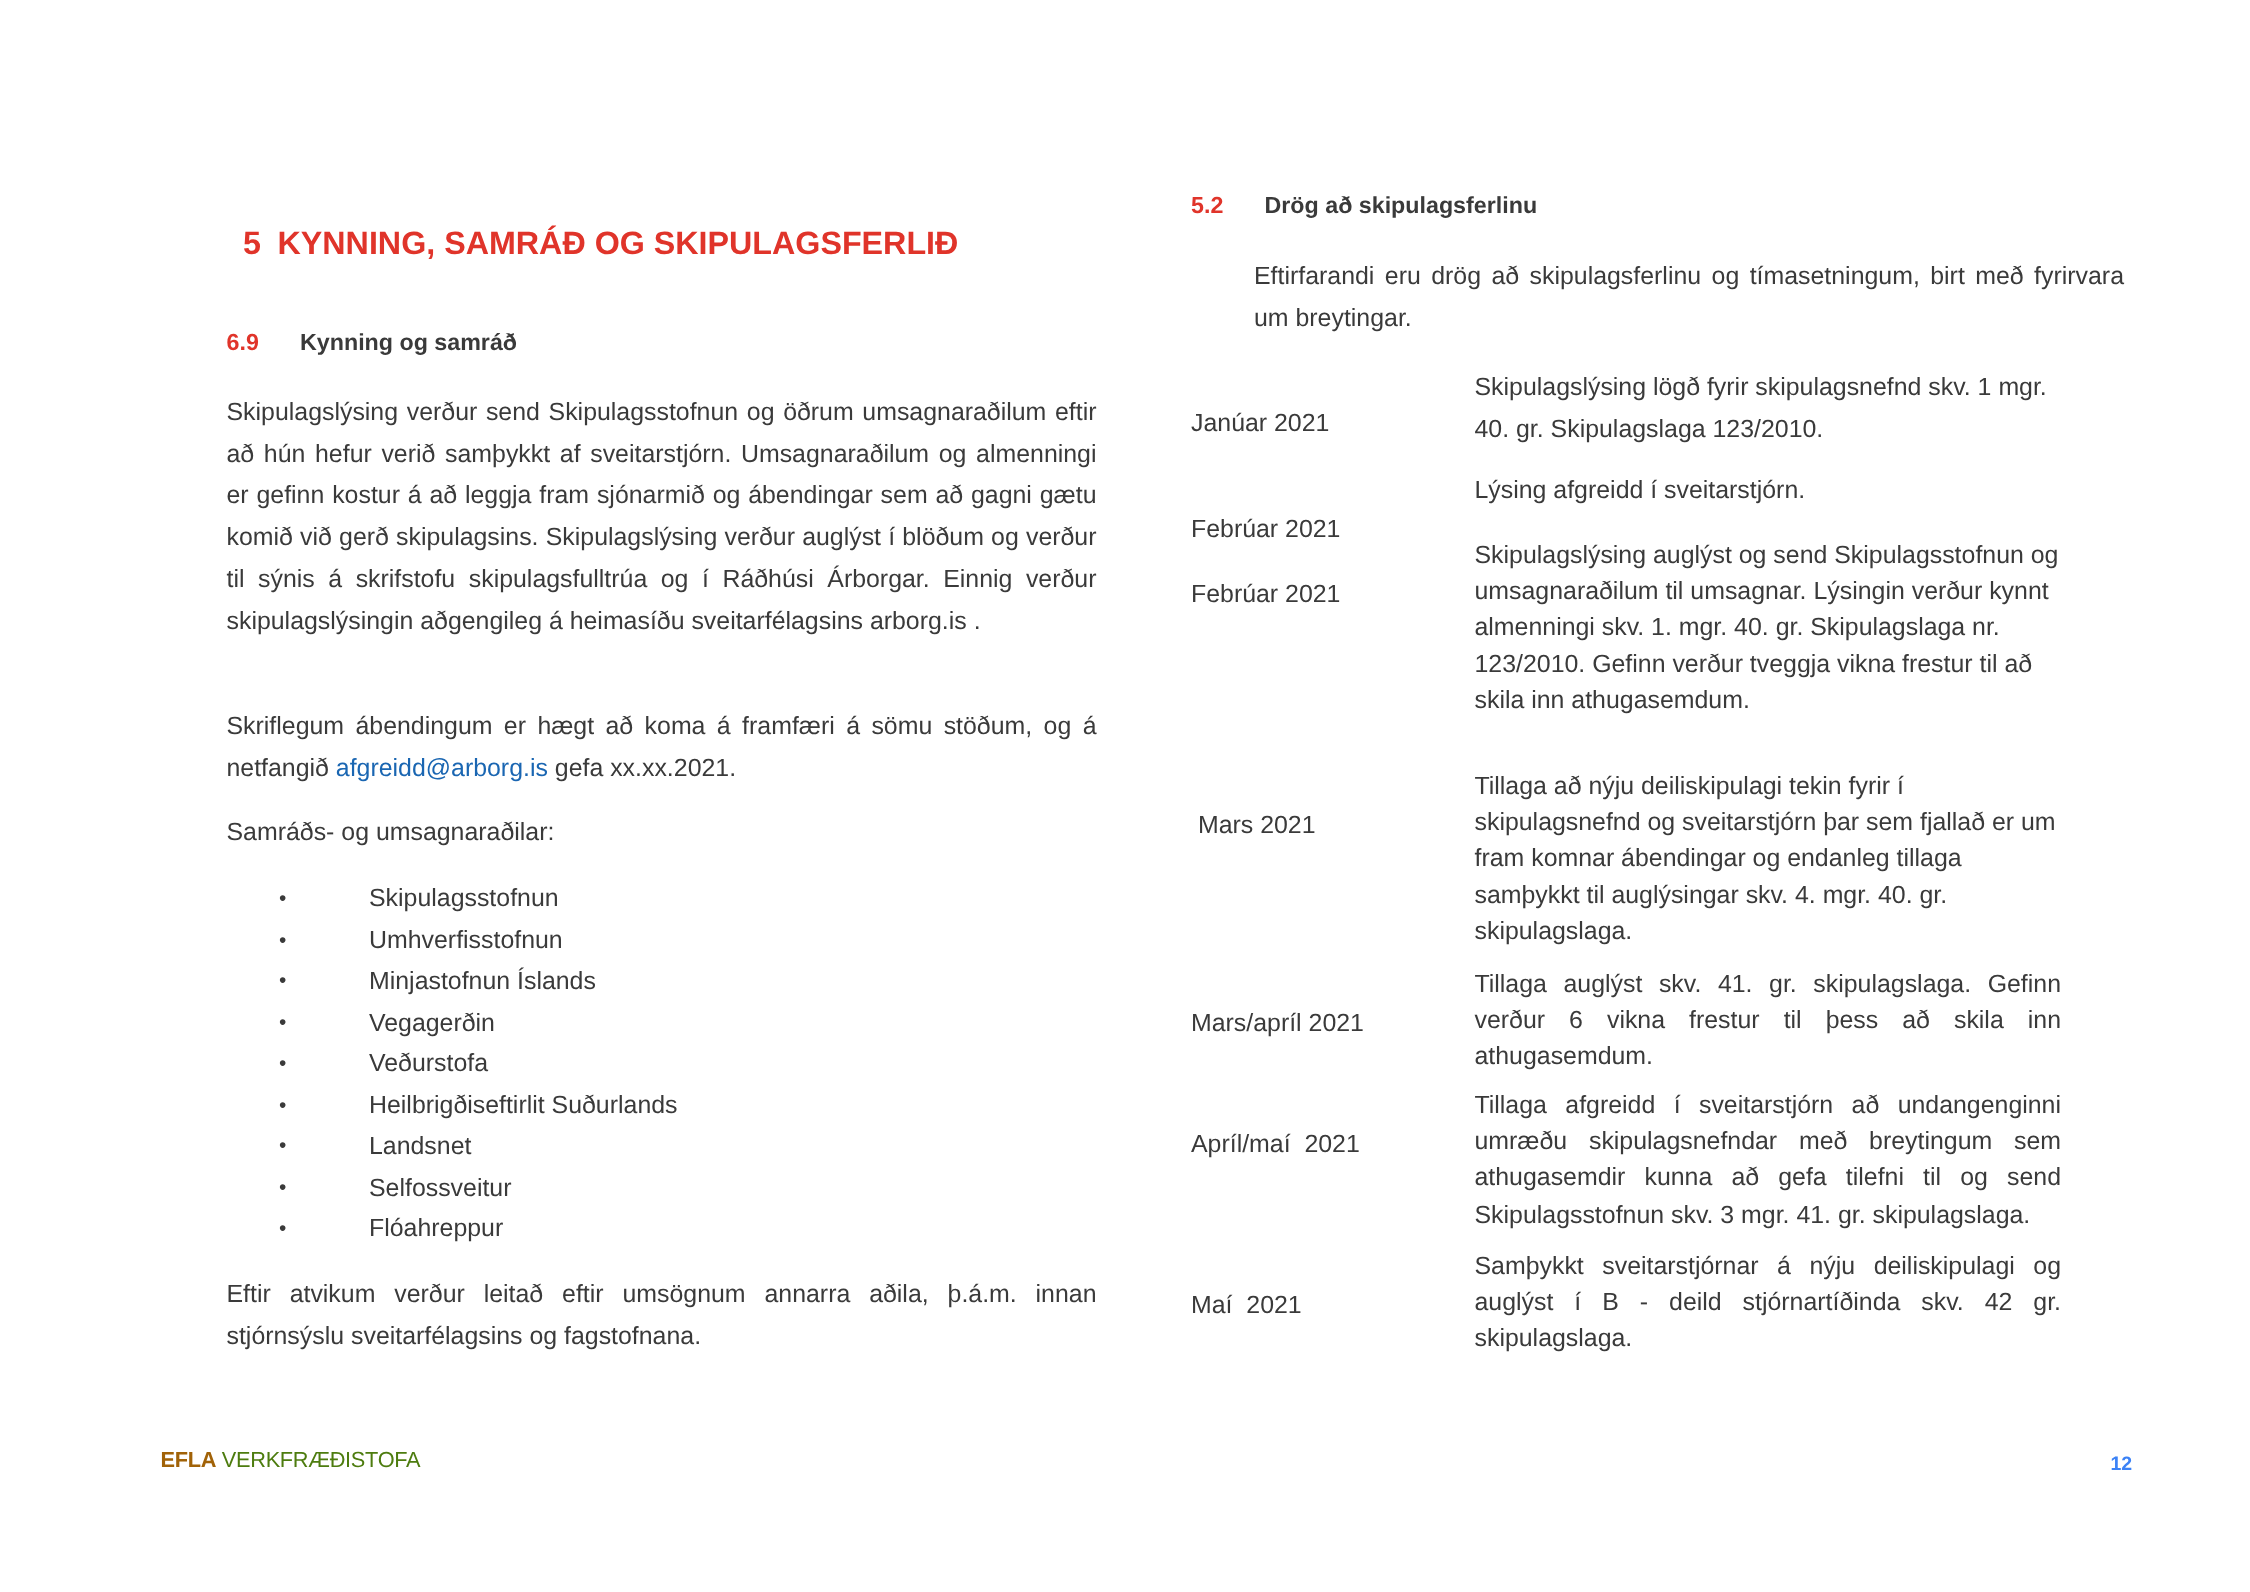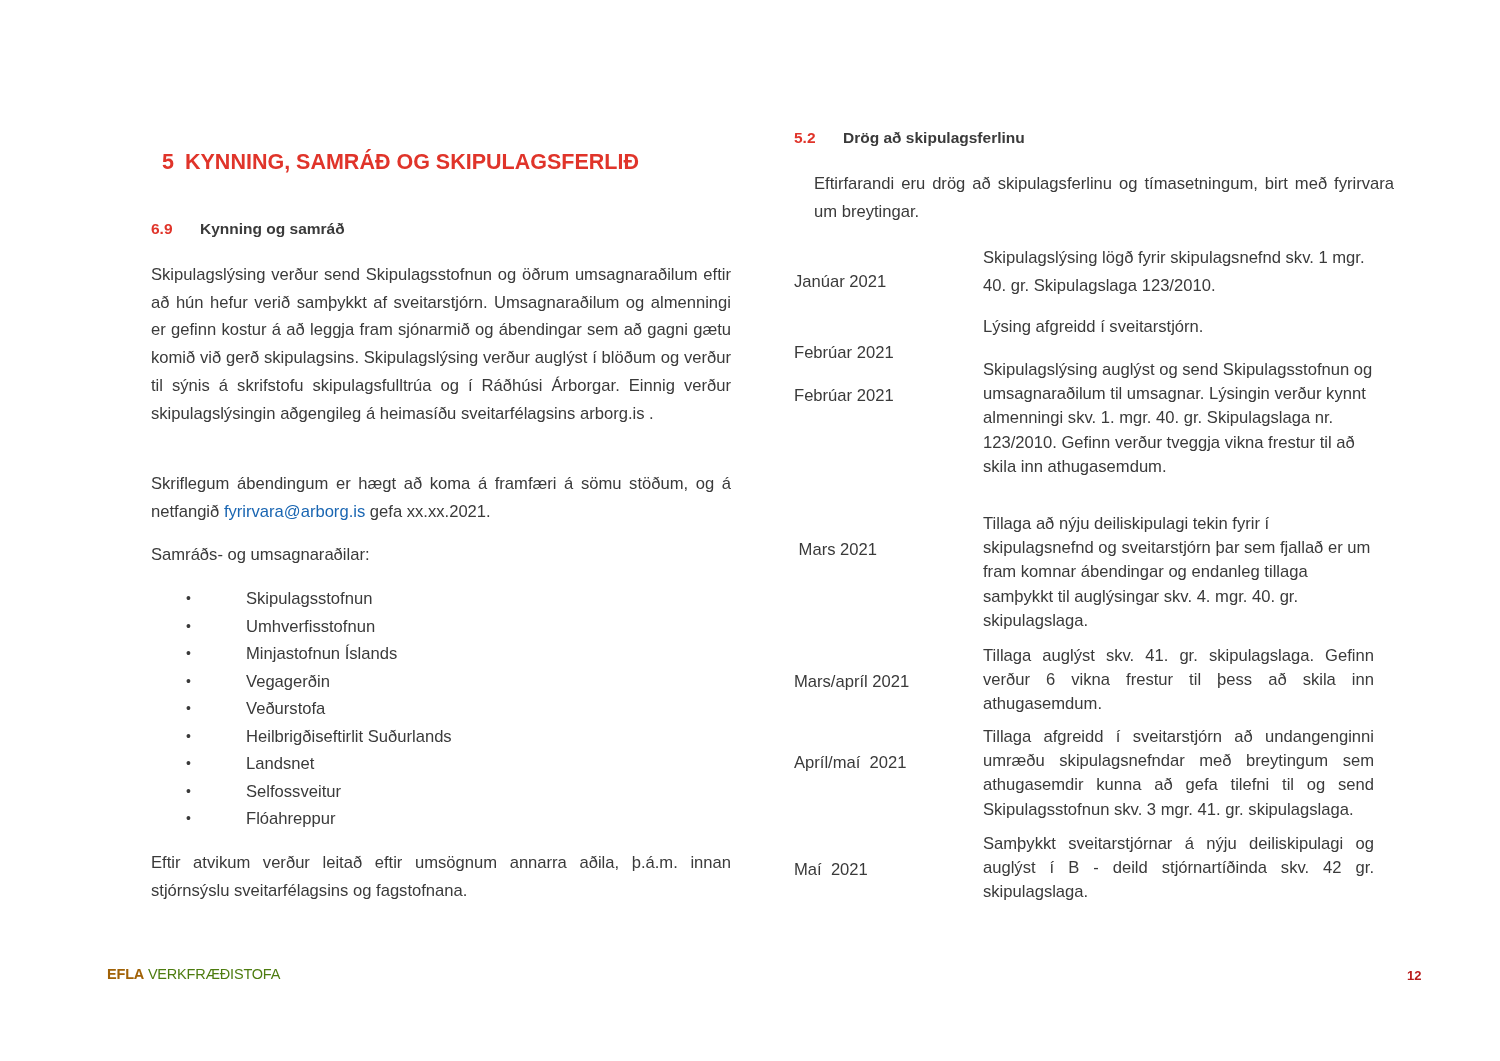--- a/index.html
+++ b/index.html
@@ -11,21 +11,21 @@
   .h1 {
     position: absolute; left: 151px; top: 150px;
     font-size: 21.5px; font-weight: bold; color: #e0342a; letter-spacing: 0px; text-align: center;
   }
   .h1 .num { display: inline-block; width: 34px; }
   .h2 {
     position: absolute; font-size: 15.5px; font-weight: bold; color: #3a3a3a;
   }
   .h2 .num { display: inline-block; color: #e0342a; width: 49px; }
   .col-left { position: absolute; left: 151px; width: 580px; }
-  .col-right { position: absolute; left: 814px; width: 580px; }
+  .col-right { position: absolute; left: 836px; width: 580px; }
   p.body {
     margin: 0; font-size: 16.6px; line-height: 27.7px; text-align: justify;
     text-align-last: left; color: #3a3a3a;
   }
   .link { color: #1a66b2; }
   ul.bullets { list-style: none; margin: 0; padding: 0; }
   ul.bullets li {
     position: relative; font-size: 16.6px; line-height: 27.5px; height: 27.5px;
     padding-left: 95px;
   }
@@ -36,40 +36,40 @@
   .tl-date { position: absolute; left: 0; top: 0; white-space: nowrap; margin-top: 28px; }
   .tl-desc { position: absolute; left: 189px; top: 0; width: 391px; line-height: 24.2px; }
   .tl-desc.justify { text-align: justify; text-align-last: left; }
   .tl-desc.loose { line-height: 27.5px; }
   .footer-logo {
     position: absolute; left: 107px; top: 966px; font-size: 14.5px; letter-spacing: -0.2px;
   }
   .footer-logo .brand { font-weight: bold; color: #a16207; }
   .footer-logo .sub { color: #4d7c0f; font-weight: normal; }
   .page-num {
-    position: absolute; left: 1407px; top: 968px; font-size: 13px; font-weight: bold; color: #b91c1c;
+    position: absolute; left: 1407px; top: 968px; font-size: 13px; font-weight: bold; color: #3b82f6;
   }
 </style>
 </head>
 <body>
 
 <div class="h1">
   <span class="num">5</span><span>KYNNING, SAMRÁÐ OG SKIPULAGSFERLIÐ</span>
 </div>
 
 <div class="h2" style="left:151px; top:220px;">
   <span class="num">6.9</span><span>Kynning og samráð</span>
 </div>
 
 <div class="col-left" style="top:261px;">
   <p class="body">Skipulagslýsing verður send Skipulagsstofnun og öðrum umsagnaraðilum eftir að hún hefur verið samþykkt af sveitarstjórn. Umsagnaraðilum og almenningi er gefinn kostur á að leggja fram sjónarmið og ábendingar sem að gagni gætu komið við gerð skipulagsins. Skipulagslýsing verður auglýst í blöðum og verður til sýnis á skrifstofu skipulagsfulltrúa og í Ráðhúsi Árborgar. Einnig verður skipulagslýsingin aðgengileg á heimasíðu sveitarfélagsins arborg.is .</p>
 </div>
 
 <div class="col-left" style="top:470px;">
-  <p class="body"><span>Skriflegum ábendingum er hægt að koma á framfæri á sömu stöðum, og á netfangið </span><span class="link">fyrirvara@arborg.is</span><span>  gefa xx.xx.2021.</span></p>
+  <p class="body"><span>Skriflegum ábendingum er hægt að koma á framfæri á sömu stöðum, og á netfangið </span><span class="link">afgreidd@arborg.is</span><span>  gefa xx.xx.2021.</span></p>
 </div>
 
 <div class="col-left" style="top:541px;">
   <p class="body">Samráðs- og umsagnaraðilar:</p>
 </div>
 
 <div class="col-left" style="top:585px;">
   <ul class="bullets" id="consultee-list">
       <li><span class="dot">•</span><span>Skipulagsstofnun</span></li>
       <li><span class="dot">•</span><span>Umhverfisstofnun</span></li>

